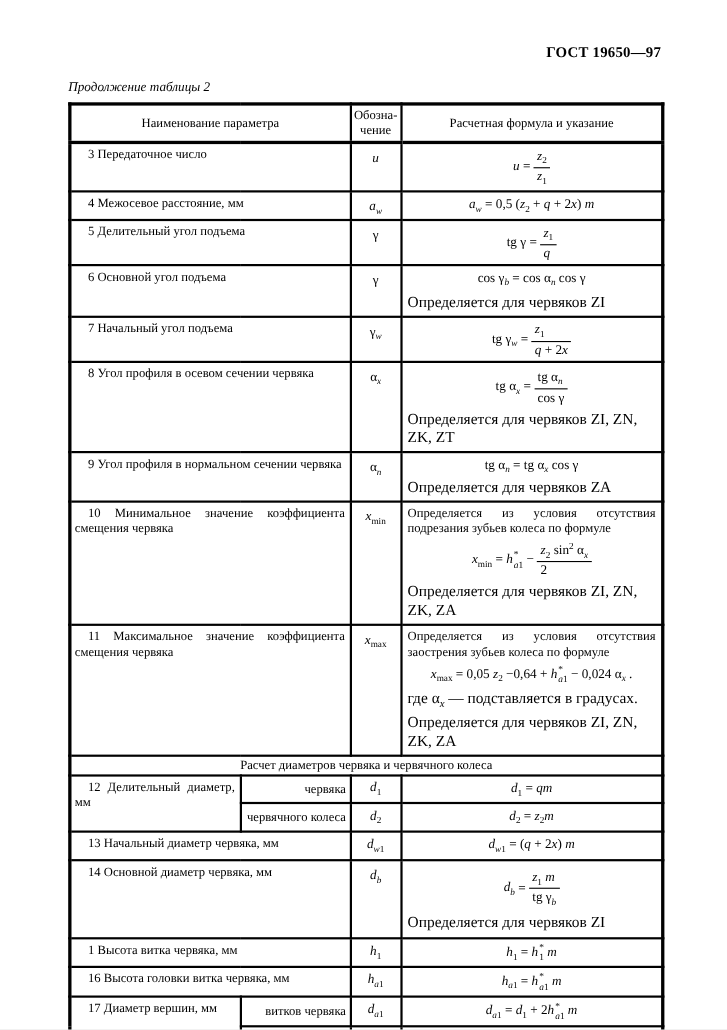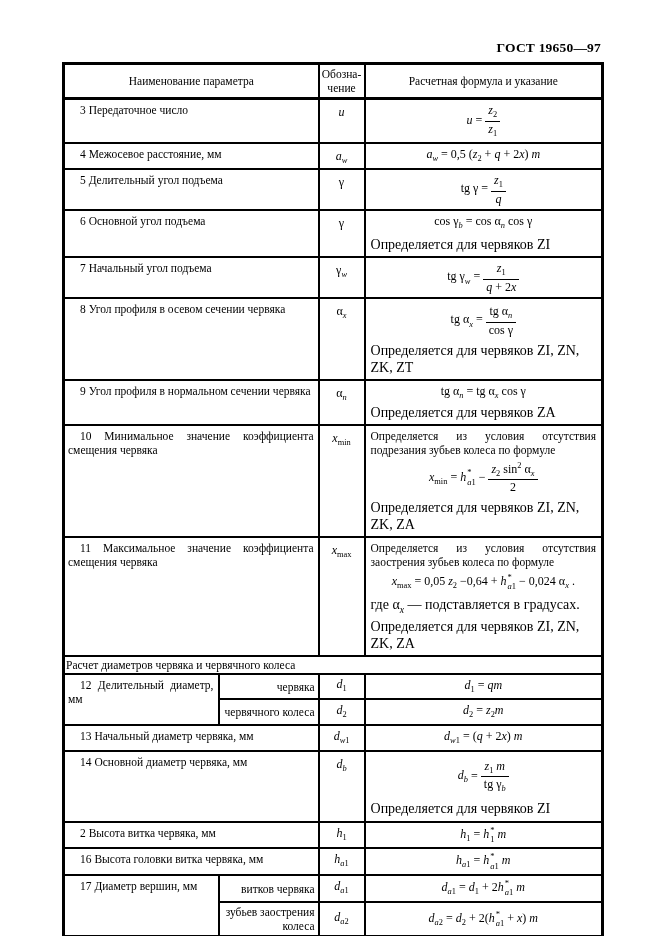--- a/index.html
+++ b/index.html
@@ -16,37 +16,38 @@
   .nm{vertical-align:top;text-align:justify;padding:3px 4px 2px 3px;text-indent:12px;}
   .sub{vertical-align:middle;text-align:right;padding:2px 3px 2px 5px;}
   .sy{text-align:center;vertical-align:top;padding-top:5px;font-size:12px;}
   .sy.mid{vertical-align:middle;padding-top:0;}
   .f{vertical-align:middle;padding:0;}
   .cellv{display:flex;flex-direction:column;justify-content:center;padding:2px 5px;box-sizing:border-box;}
   .sp{flex:1 1 auto;min-height:2px;}
   .fm{text-align:center;font-size:12px;margin:1px 0;}
   .note{text-align:left;font-size:14px;margin:1px 0;}
   .jtext{text-align:justify;font-size:11.5px;margin:1px 0;}
-  .fr{display:inline-block;vertical-align:middle;text-align:center;}
+  .fr{display:inline-block;vertical-align:middle;text-align:left;}
   .fr .n{display:block;border-bottom:1px solid #000;padding:0 3px;}
   .fr .d{display:block;padding:0 3px;}
   .ss{display:inline-block;vertical-align:-0.5em;text-align:left;font-size:8.5px;line-height:1.1;margin-left:1px;}
   .ss span{display:block;}
   sub{font-size:0.7em;}
   sup{font-size:0.7em;}
-  .sec{vertical-align:middle;padding:1px;}
+  .sec{text-align:center;vertical-align:middle;padding:1px;}
   .pagenum{text-align:right;font-size:12px;margin-top:7px;width:539px;}
 </style>
 </head>
 <body>
 
 <div class="page">
 
   <div class="docnum">ГОСТ 19650—97</div>
 
+  <div class="caption">Продолжение таблицы 2</div>
 
   <table>
     <colgroup>
       <col style="width:155px">
         <col style="width:100px">
         <col style="width:46px">
         <col style="width:238px">
     </colgroup>
     <thead>
       <tr style="height:24px">
@@ -189,21 +190,21 @@
         <td class="f">
             <div class="cellv" style="min-height:67px">
               <div class="sp"></div>
               <div class="fm"><i>d<sub>b</sub></i> = <span class="fr"><span class="n"><i>z</i><sub>1</sub> <i>m</i></span><span class="d">tg γ<sub><i>b</i></sub></span></span></div>
               <div class="sp"></div>
               <div class="note">Определяется для червяков ZI</div>
             </div>
           </td>
       </tr>
       <tr style="height:21px">
-        <td colspan="2" class="nm">2 Высота витка червяка, мм</td>
+        <td colspan="2" class="nm">1 Высота витка червяка, мм</td>
         <td class="sy mid"><i>h</i><sub>1</sub></td>
         <td class="f">
             <div class="cellv">
               <div class="fm"><i>h</i><sub>1</sub> = <i>h</i><span class="ss"><span>*</span><span>1</span></span> <i>m</i></div>
             </div>
           </td>
       </tr>
       <tr style="height:17px">
         <td colspan="2" class="nm">16 Высота головки витка червяка, мм</td>
         <td class="sy mid"><i>h</i><sub><i>a</i>1</sub></td>

